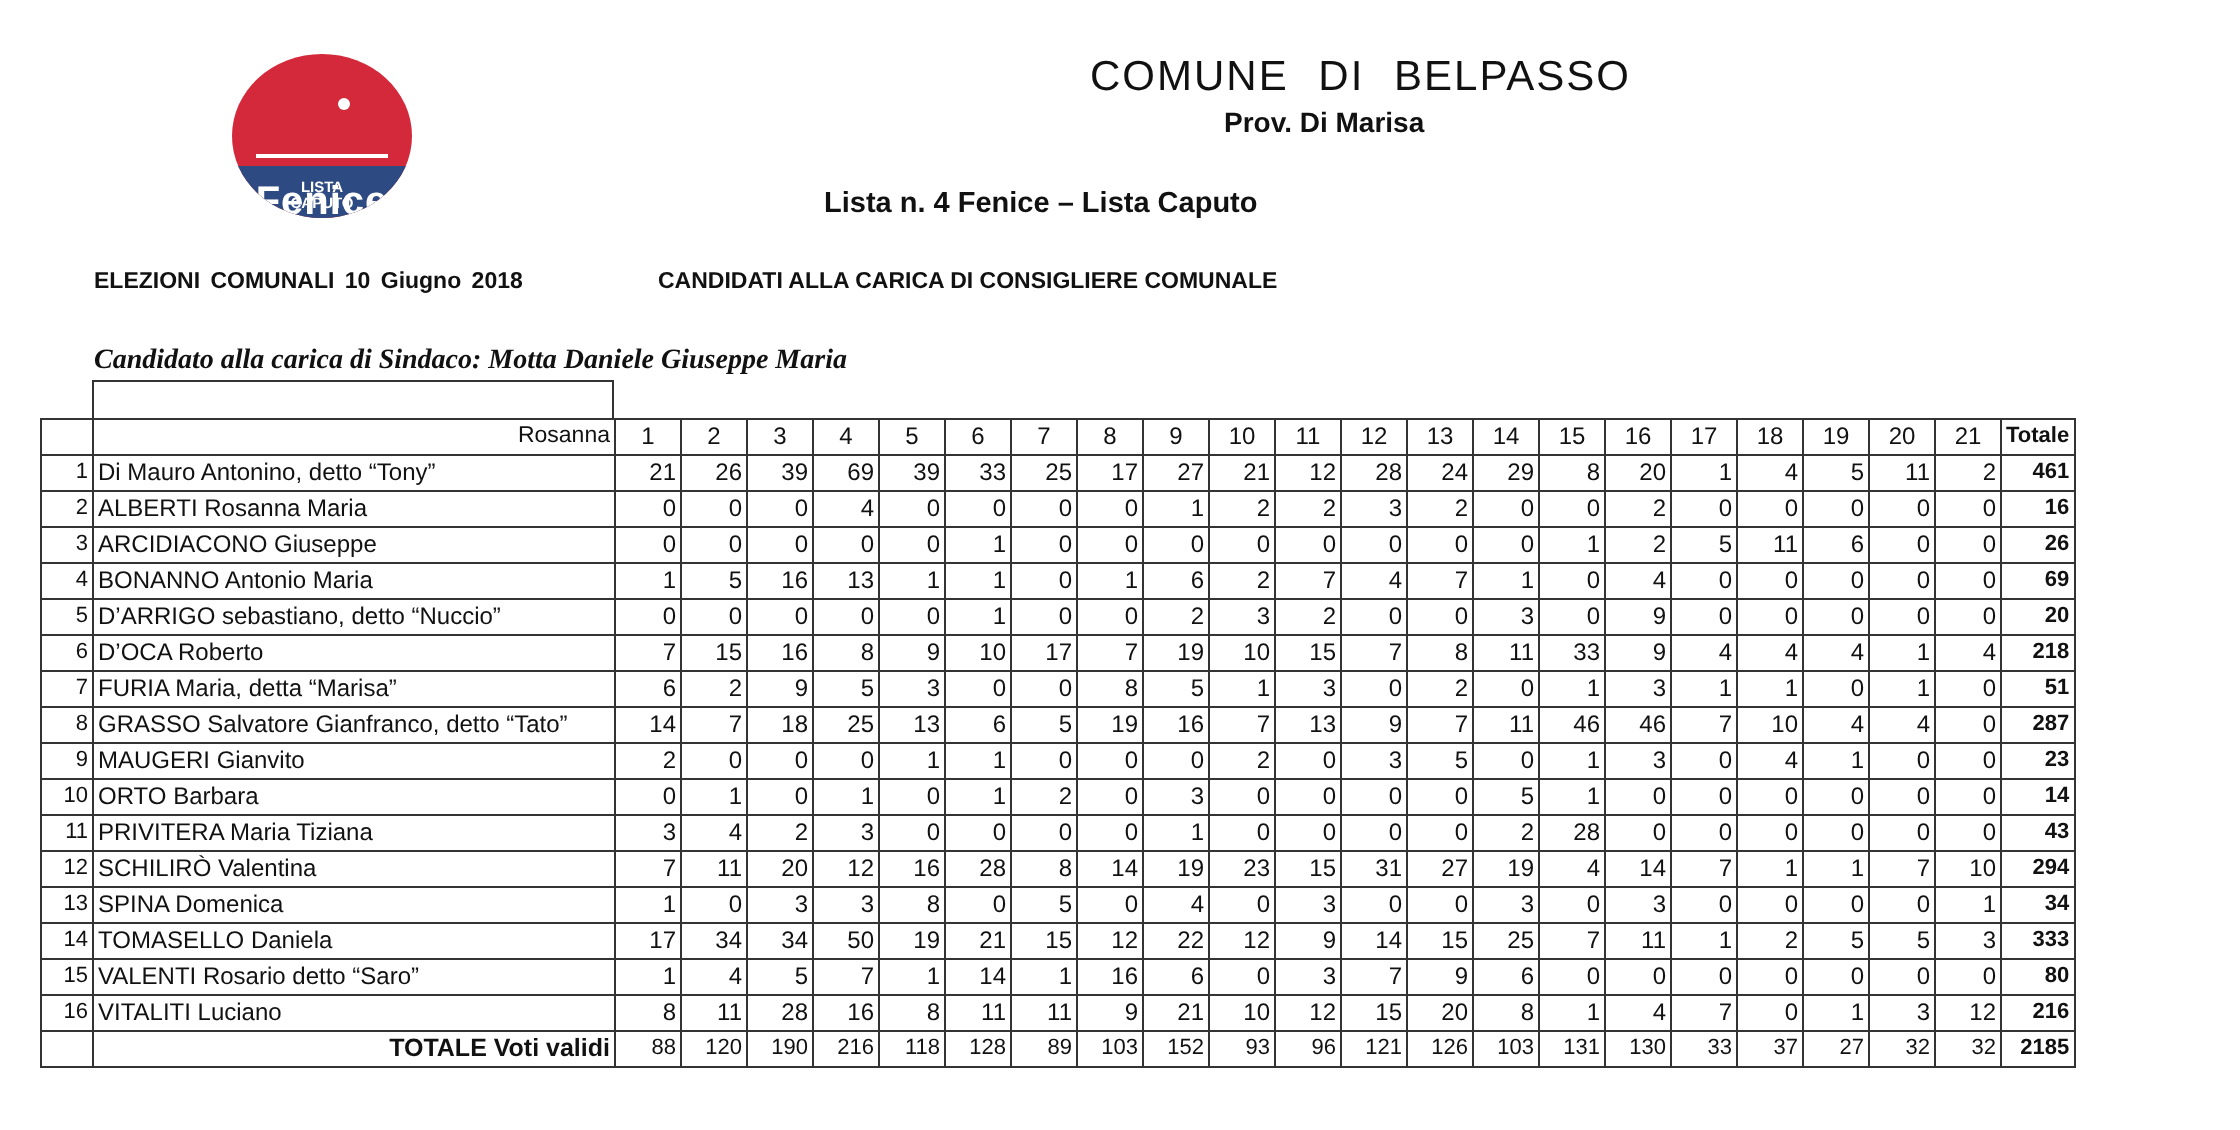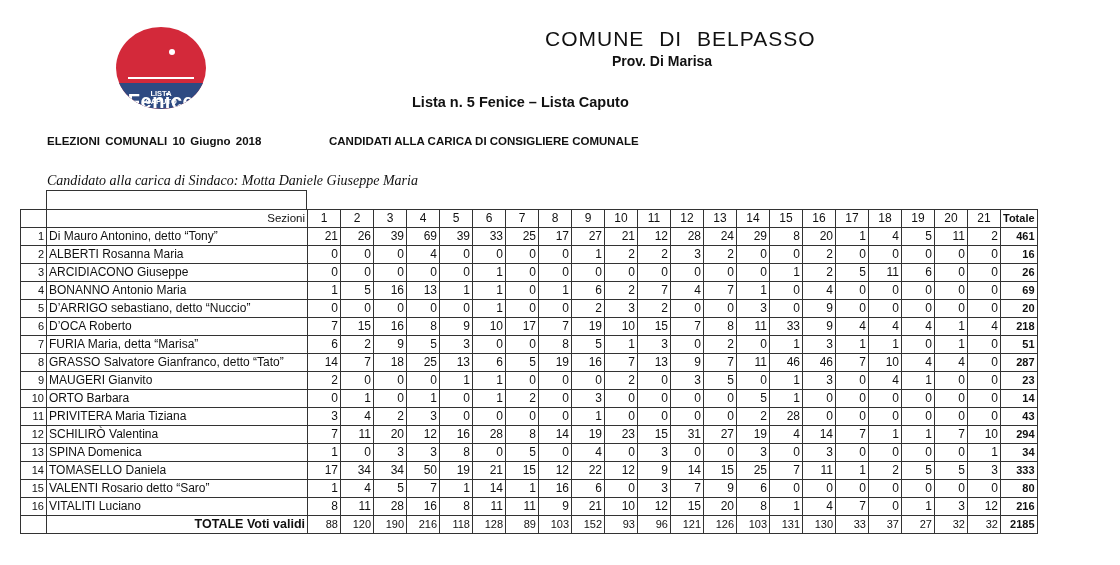--- a/index.html
+++ b/index.html
@@ -8,21 +8,21 @@
   .logo .bottom { position:absolute; left:0; right:0; bottom:0; height:26px; background:#2e4a82; }
   .logo .dot { position:absolute; left:53px; top:22px; width:6px; height:6px; border-radius:50%; background:#fff; }
   .logo .name { position:absolute; left:0; right:0; top:23px; text-align:center; color:#fff; font-weight:bold; font-size:20px; letter-spacing:0.5px;margin-top:40px; }
   .logo .line { position:absolute; left:12px; right:12px; top:50px; height:2px; background:#fff; }
   .logo .sub { position:absolute; left:0; right:0; bottom:3px; text-align:center; color:#fff; font-weight:bold; font-size:7.5px; line-height:8px; }
   .h-comune { position:absolute; left:545px; top:27px; font-size:21px; letter-spacing:1px; word-spacing:8px; }
   .h-prov { position:absolute; left:612px; top:53px; font-size:14px; font-weight:bold; }
   .h-lista { position:absolute; left:412px; top:94px; font-size:14.5px; font-weight:bold; }
   .h-elez { position:absolute; left:47px; top:135px; font-size:11.5px; font-weight:bold; word-spacing:2px; }
   .h-cand { position:absolute; left:329px; top:135px; font-size:11.5px; font-weight:bold; }
-  .h-sindaco { position:absolute; left:47px; top:173px; font-family:"Liberation Serif", serif; font-style:italic; font-weight:normal; font-size:14px; }
+  .h-sindaco { position:absolute; left:47px; top:173px; font-family:"Liberation Serif", serif; font-style:italic; font-weight:bold; font-size:14px; }
   .topbox { position:absolute; left:46px; top:190px; width:261px; height:19px; border:1px solid #333; border-bottom:none; box-sizing:border-box; }
   table.votes { position:absolute; left:20px; top:209px; border-collapse:collapse; font-size:12px; }
   table.votes td { border:1px solid #333; height:17px; padding:0 2px; line-height:17px; box-sizing:border-box; }
   td.idx { width:26px; text-align:right; font-size:11px; padding-right:1px; }
   td.nm { width:261px; text-align:left; white-space:nowrap; }
   td.num { width:33px; text-align:right; padding-right:2px; }
   td.tot { width:36px; text-align:right; font-weight:bold; font-size:11px; }
   tr.head td.num { text-align:center; }
   tr.head td.tot { text-align:center; font-size:11px; }
   td.sez { text-align:right; font-size:11.5px; }
@@ -41,32 +41,32 @@
   <div class="name">Fenice</div>
   <div class="line"></div>
   <div class="sub">
     <div>LISTA</div>
     <div>CAPUTO</div>
   </div>
 </div>
 
 <div class="h-comune">COMUNE DI BELPASSO</div>
 <div class="h-prov">Prov. Di Marisa</div>
-<div class="h-lista">Lista n. 5 Fenice – Lista Caputo</div>
+<div class="h-lista">Lista n. 4 Fenice – Lista Caputo</div>
 <div class="h-elez">ELEZIONI COMUNALI 10 Giugno 2018</div>
 <div class="h-cand">CANDIDATI ALLA CARICA DI CONSIGLIERE COMUNALE</div>
 <div class="h-sindaco">Candidato alla carica di Sindaco: Motta Daniele Giuseppe Maria</div>
 
 <div class="topbox"></div>
 
 <table class="votes">
   <tbody id="tbody">
       <tr class="head">
         <td class="idx"></td>
-        <td class="nm sez">Sezioni</td>
+        <td class="nm sez">Rosanna</td>
         <td class="num">1</td>
         <td class="num">2</td>
         <td class="num">3</td>
         <td class="num">4</td>
         <td class="num">5</td>
         <td class="num">6</td>
         <td class="num">7</td>
         <td class="num">8</td>
         <td class="num">9</td>
         <td class="num">10</td>

